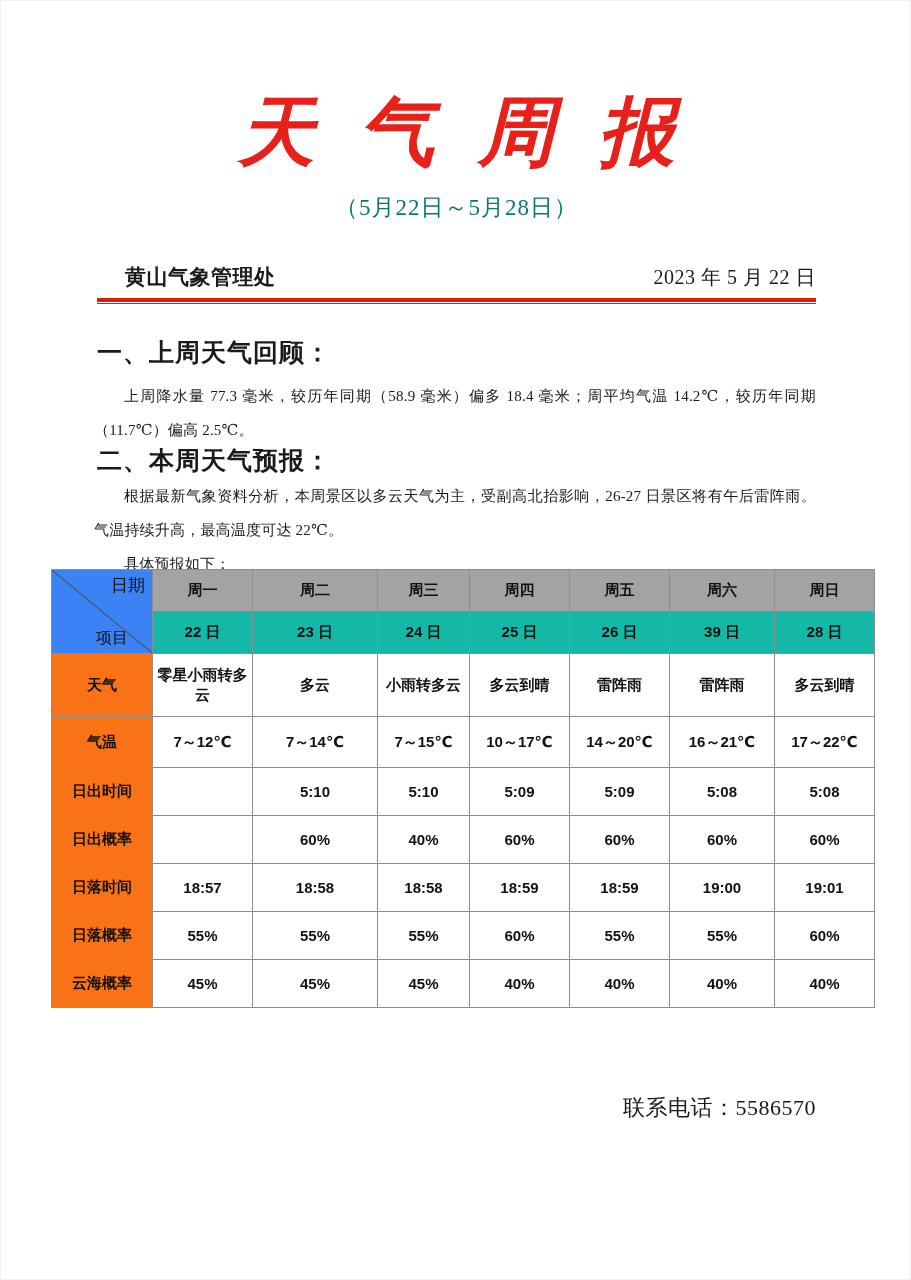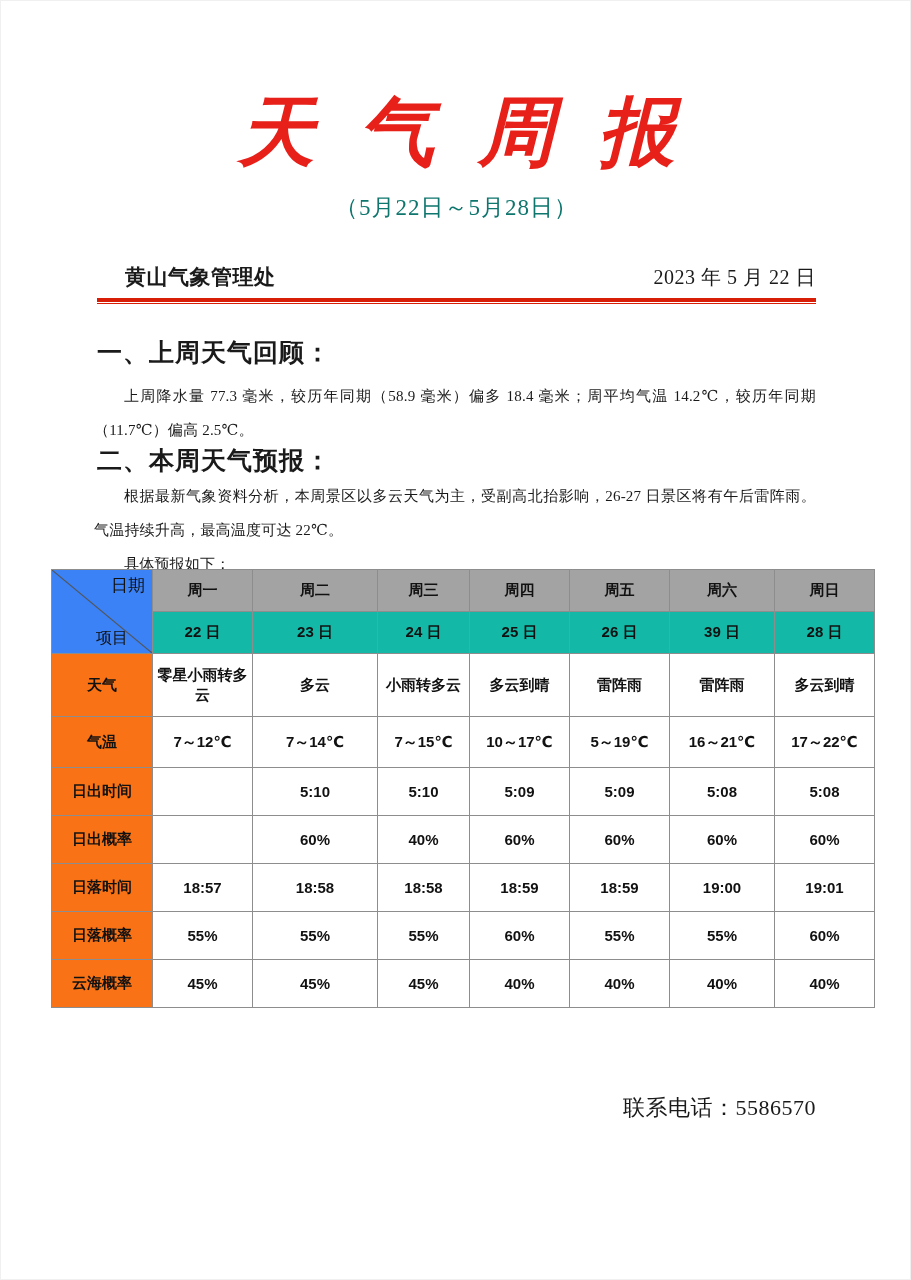--- a/index.html
+++ b/index.html
@@ -298,21 +298,21 @@
           <td class="cell-weather">雷阵雨</td>
           <td class="cell-weather">多云到晴</td>
         </tr>
 
         <tr class="r-temp">
           <td class="row-label">气温</td>
           <td>7～12℃</td>
           <td>7～14℃</td>
           <td>7～15℃</td>
           <td>10～17℃</td>
-          <td>5～19℃</td>
+          <td>14～20℃</td>
           <td>16～21℃</td>
           <td>17～22℃</td>
         </tr>
 
         <tr class="r-data">
           <td class="row-label">日出时间</td>
           <td></td>
           <td>5:10</td>
           <td>5:10</td>
           <td>5:09</td>

